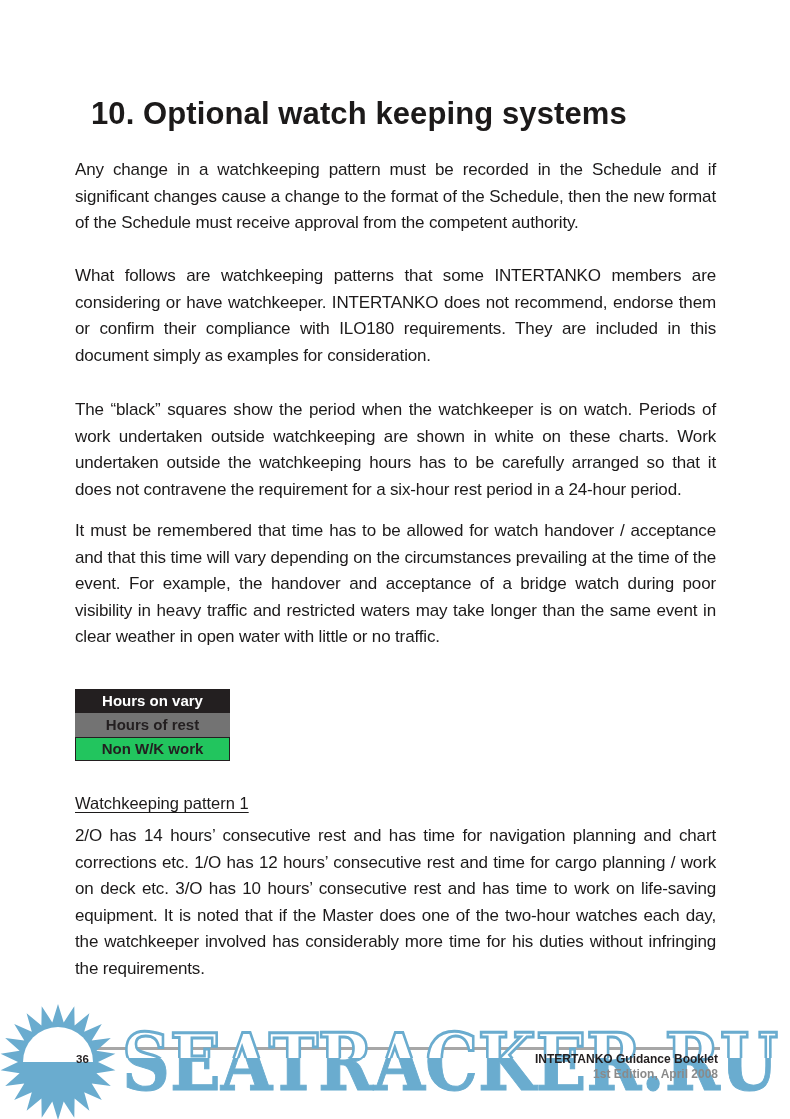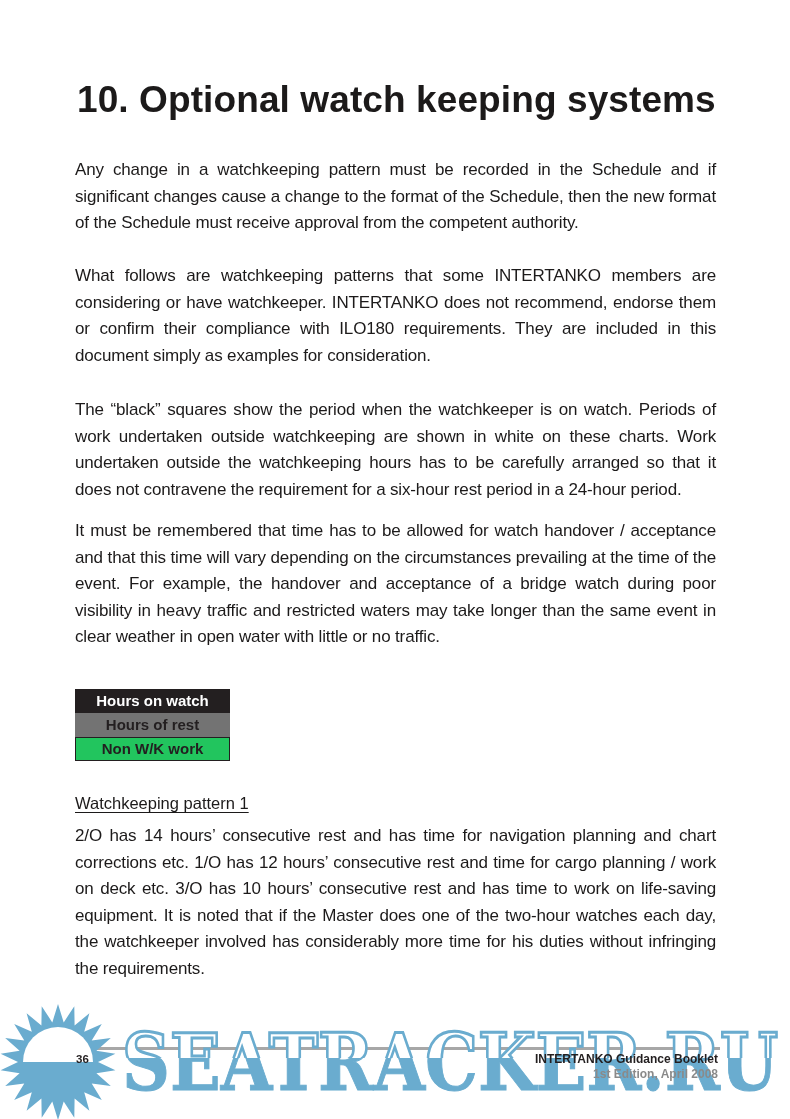--- a/index.html
+++ b/index.html
@@ -1,22 +1,22 @@
 <!DOCTYPE html>
 <html><head>
   <meta charset="utf-8">
   <style>
     html, body { margin: 0; padding: 0; background: #ffffff; }
     body {
       width: 790px; height: 1119px; position: relative; overflow: hidden;
       font-family: "Liberation Sans", sans-serif; color: #1c1a1a;
     }
     .page-title {
-      position: absolute; left: 75px; top: 78px; margin: 2px;
-      font-size: 37px; font-weight: bold; letter-spacing: 0.1px; color: #1c1a1a;
+      position: absolute; left: 75px; top: 78px; margin: 16px;
+      font-size: 31px; font-weight: bold; letter-spacing: 0.1px; color: #1c1a1a;
       line-height: 40px;
     }
     .para {
       position: absolute; left: 75px; width: 641px; margin: 0;
       font-size: 17px; line-height: 26.6px; text-align: justify;
       color: #1c1a1a; letter-spacing: -0.15px;
     }
     #p1 { top: 157px; }
     #p2 { top: 263px; }
     #p3 { top: 397px; }
@@ -55,21 +55,21 @@
 <body>
 
 <h1 class="page-title">10. Optional watch keeping systems</h1>
 
 <p class="para" id="p1">Any change in a watchkeeping pattern must be recorded in the Schedule and if significant changes cause a change to the format of the Schedule, then the new format of the Schedule must receive approval from the competent authority.</p>
 <p class="para" id="p2">What follows are watchkeeping patterns that some INTERTANKO members are considering or have watchkeeper. INTERTANKO does not recommend, endorse them or confirm their compliance with ILO180 requirements. They are included in this document simply as examples for consideration.</p>
 <p class="para" id="p3">The “black” squares show the period when the watchkeeper is on watch. Periods of work undertaken outside watchkeeping are shown in white on these charts. Work undertaken outside the watchkeeping hours has to be carefully arranged so that it does not contravene the requirement for a six-hour rest period in a 24-hour period.</p>
 <p class="para" id="p4">It must be remembered that time has to be allowed for watch handover / acceptance and that this time will vary depending on the circumstances prevailing at the time of the event. For example, the handover and acceptance of a bridge watch during poor visibility in heavy traffic and restricted waters may take longer than the same event in clear weather in open water with little or no traffic.</p>
 
 <div class="legend">
-  <div class="legend-row watch">Hours on watch</div>
+  <div class="legend-row watch">Hours on vary</div>
   <div class="legend-row rest">Hours of rest</div>
   <div class="legend-row nonwk">Non W/K work</div>
 </div>
 
 <h2 class="subheading">Watchkeeping pattern 1</h2>
 <p class="para" id="p5">2/O has 14 hours’ consecutive rest and has time for navigation planning and chart corrections etc. 1/O has 12 hours’ consecutive rest and time for cargo planning / work on deck etc. 3/O has 10 hours’ consecutive rest and has time to work on life-saving equipment. It is noted that if the Master does one of the two-hour watches each day, the watchkeeper involved has considerably more time for his duties without infringing the requirements.</p>
 
 <div class="footer-rule"></div>
 
 <svg class="watermark" viewBox="0 0 790 119" width="790" height="119">

